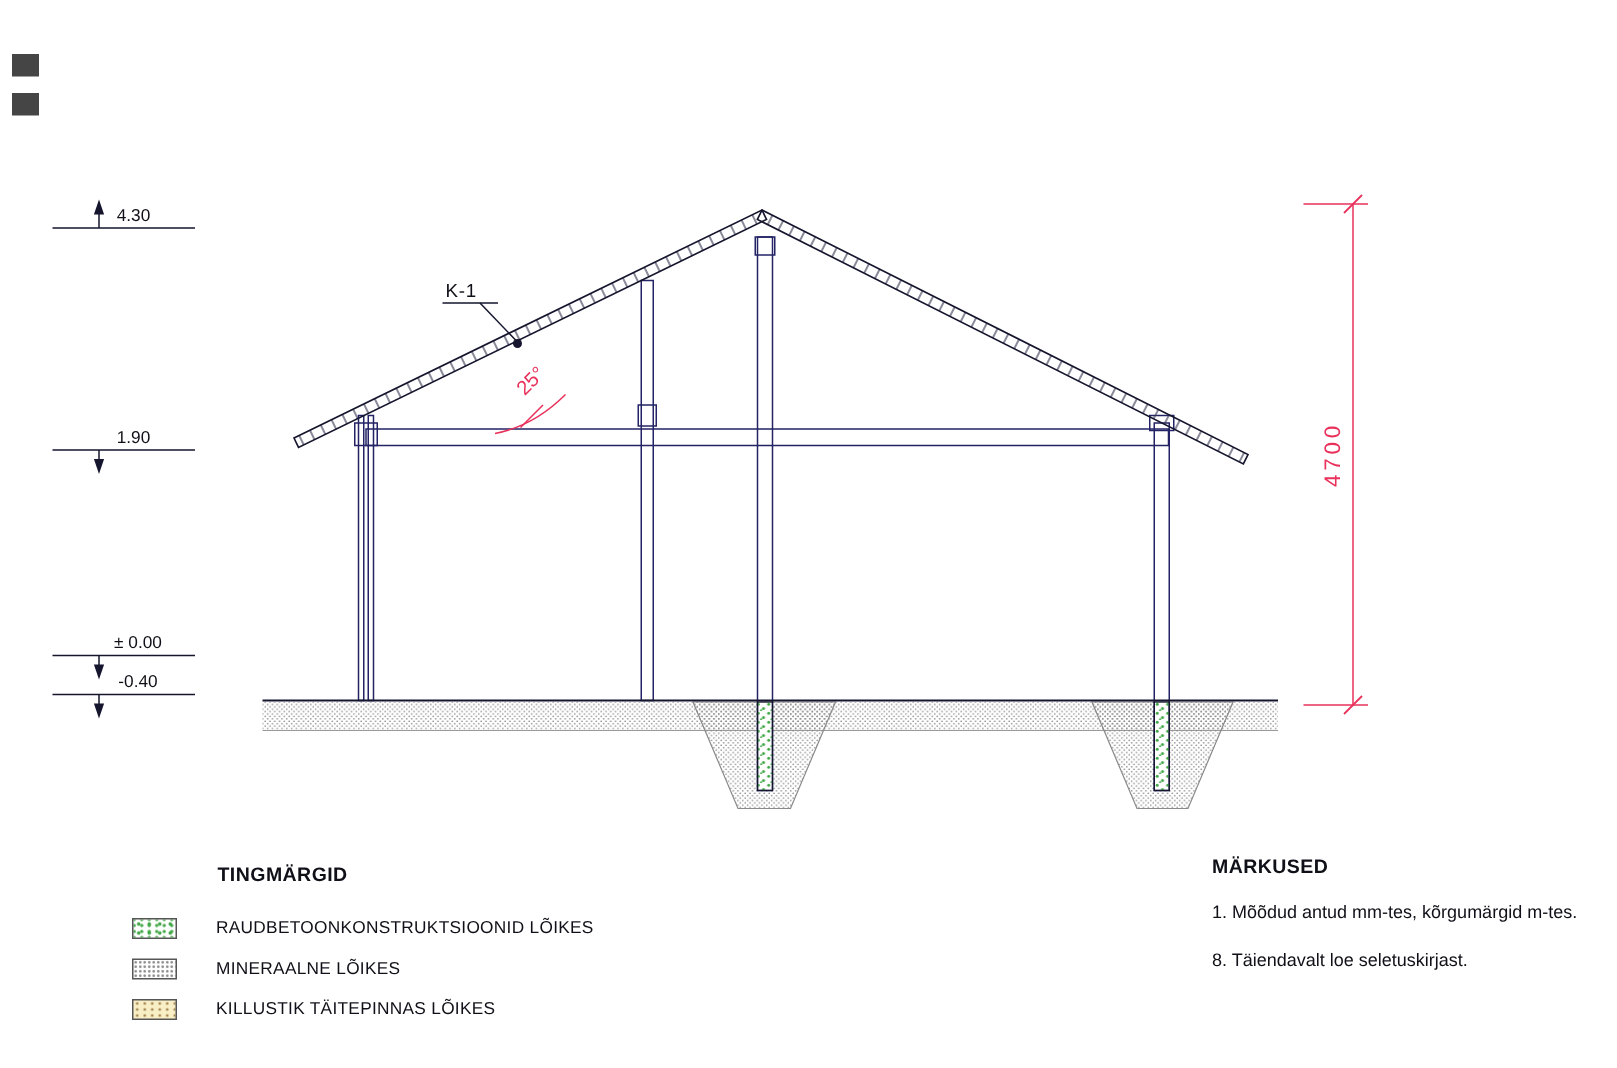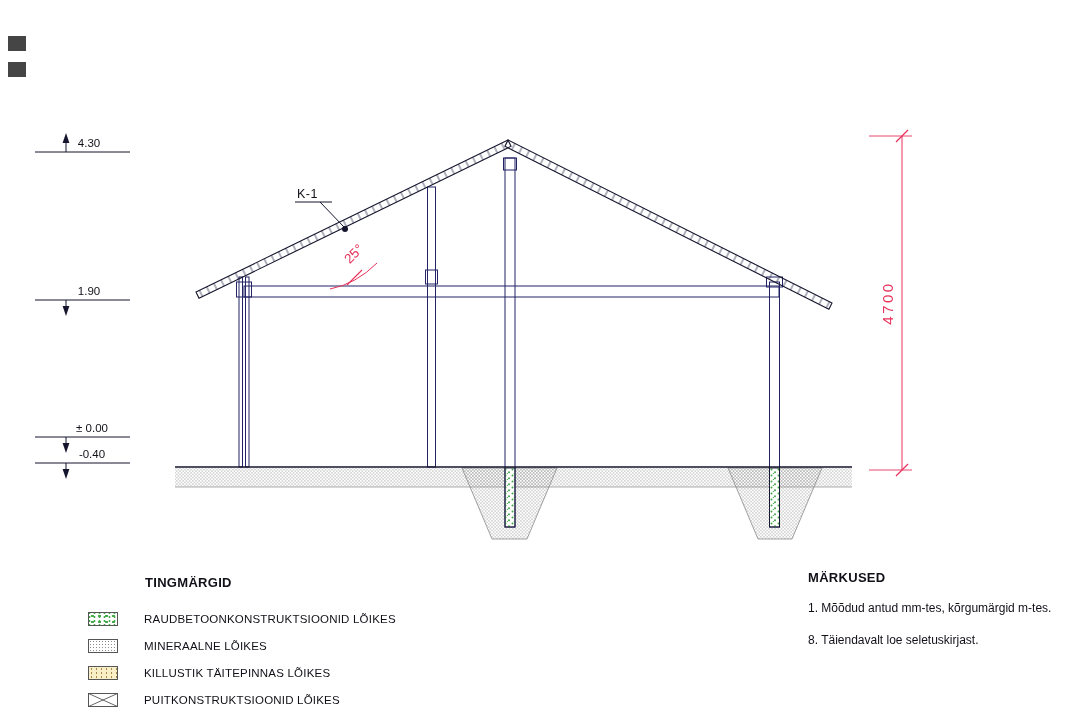--- a/index.html
+++ b/index.html
@@ -154,28 +154,20 @@
       <span class="legend-label">RAUDBETOONKONSTRUKTSIOONID LÕIKES</span>
     </div>
     <div class="legend-item">
       <span class="swatch swatch-gravel"></span>
       <span class="legend-label">MINERAALNE LÕIKES</span>
     </div>
     <div class="legend-item">
       <span class="swatch swatch-mineral"></span>
       <span class="legend-label">KILLUSTIK TÄITEPINNAS LÕIKES</span>
     </div>
-    <div class="legend-item">
-      <span class="swatch swatch-timber"><svg width="30" height="14">
-            <rect x="0.5" y="0.5" width="29" height="13" fill="#ffffff" stroke="#555"></rect>
-            <line x1="0.5" y1="0.5" x2="29.5" y2="13.5" stroke="#555" stroke-width="0.9"></line>
-            <line x1="29.5" y1="0.5" x2="0.5" y2="13.5" stroke="#555" stroke-width="0.9"></line>
-          </svg></span>
-      <span class="legend-label">PUITKONSTRUKTSIOONID LÕIKES</span>
-    </div>
   </div>
 
   <div class="notes">
     <div class="notes-title">MÄRKUSED</div>
     <div class="note-line">1. Mõõdud antud mm-tes, kõrgumärgid m-tes.</div>
     <div class="note-line">8. Täiendavalt loe seletuskirjast.</div>
   </div>
 
 </div>
 

